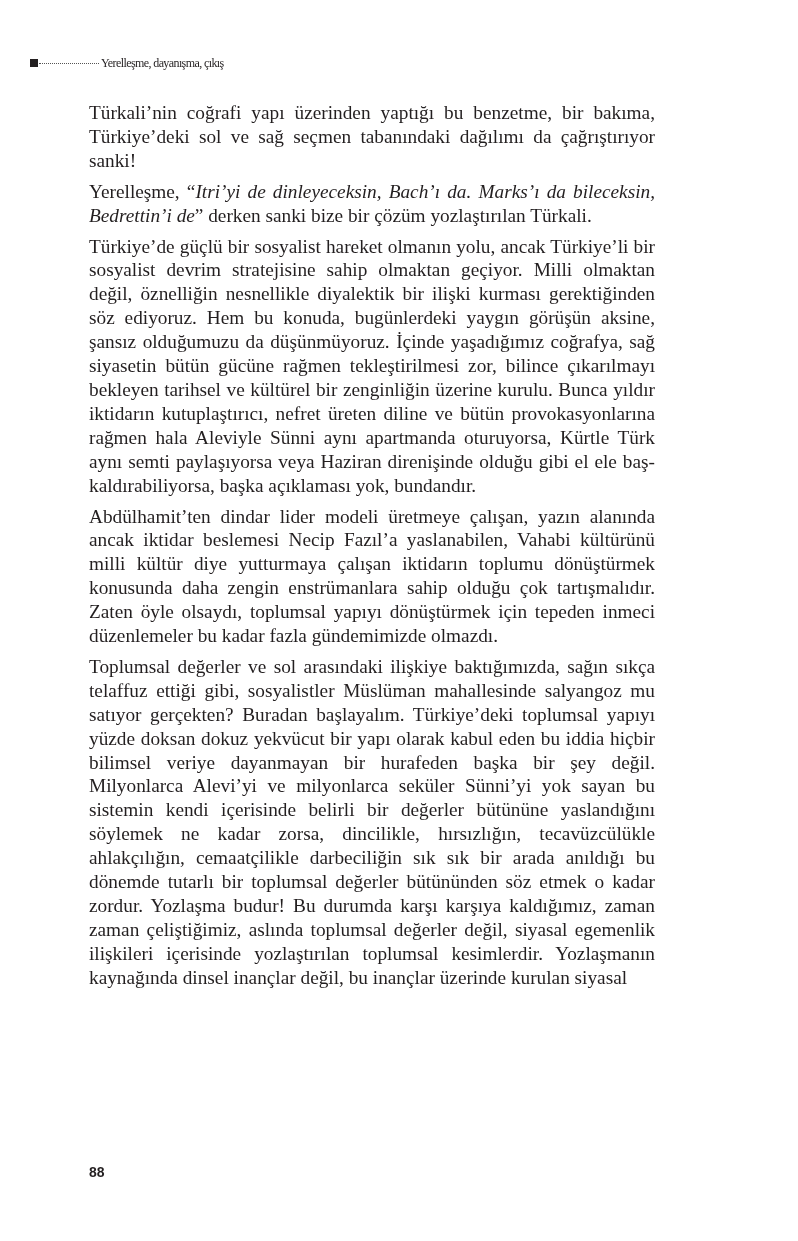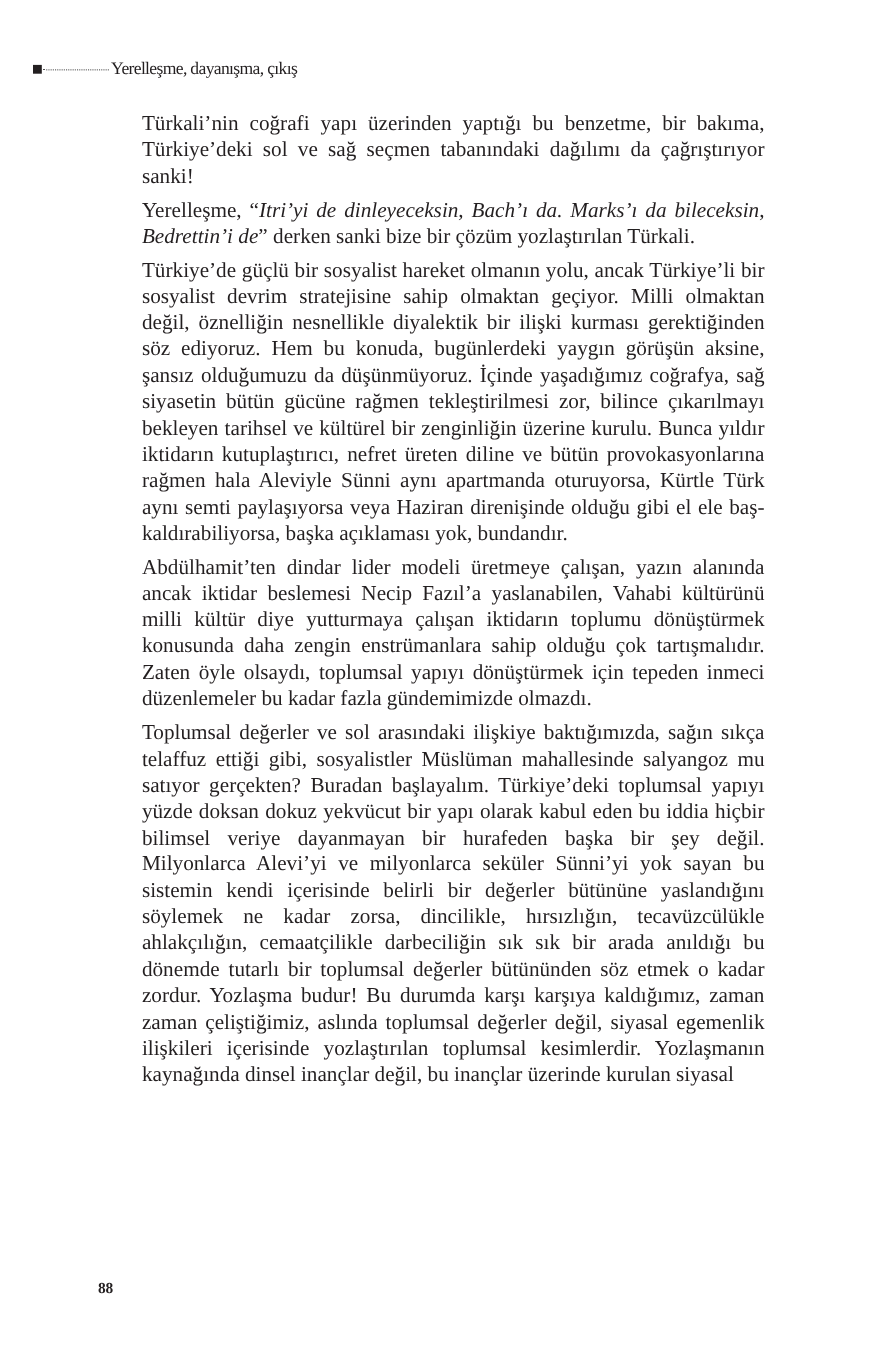--- a/index.html
+++ b/index.html
@@ -30,47 +30,46 @@
     }
     .header-dots {
       width: 60px;
       border-bottom: 1px dotted #555;
       margin: 0 2px 0 1px;
       position: relative;
       top: 0px;
     }
     .header-title {
       font-family: "Liberation Serif", serif;
-      font-size: 16px;
+      font-size: 12px;
       letter-spacing: -0.6px;
       color: #231f20;
     }
     .body-text {
       position: absolute;
       left: 89px;
       top: 101px;
       width: 566px;
       font-family: "Liberation Serif", serif;
       font-size: 19.3px;
       line-height: 23.9px;
       text-align: justify;
       hyphens: manual;
-      margin-left: 40px;
     }
     .body-text p {
       margin: 0 0 7px 0;
     }
     .body-text em {
       font-style: italic;
     }
     .folio {
       position: absolute;
       left: 89px;
       top: 1164px;
-      font-family: Liberation Serif, serif;
+      font-family: Liberation Sans, sans-serif;
       font-weight: bold;
       font-size: 14px;
       color: #231f20;
     }
   </style>
 </head>
 <body>
 
 <div class="running-header">
   <span class="header-square"></span>

